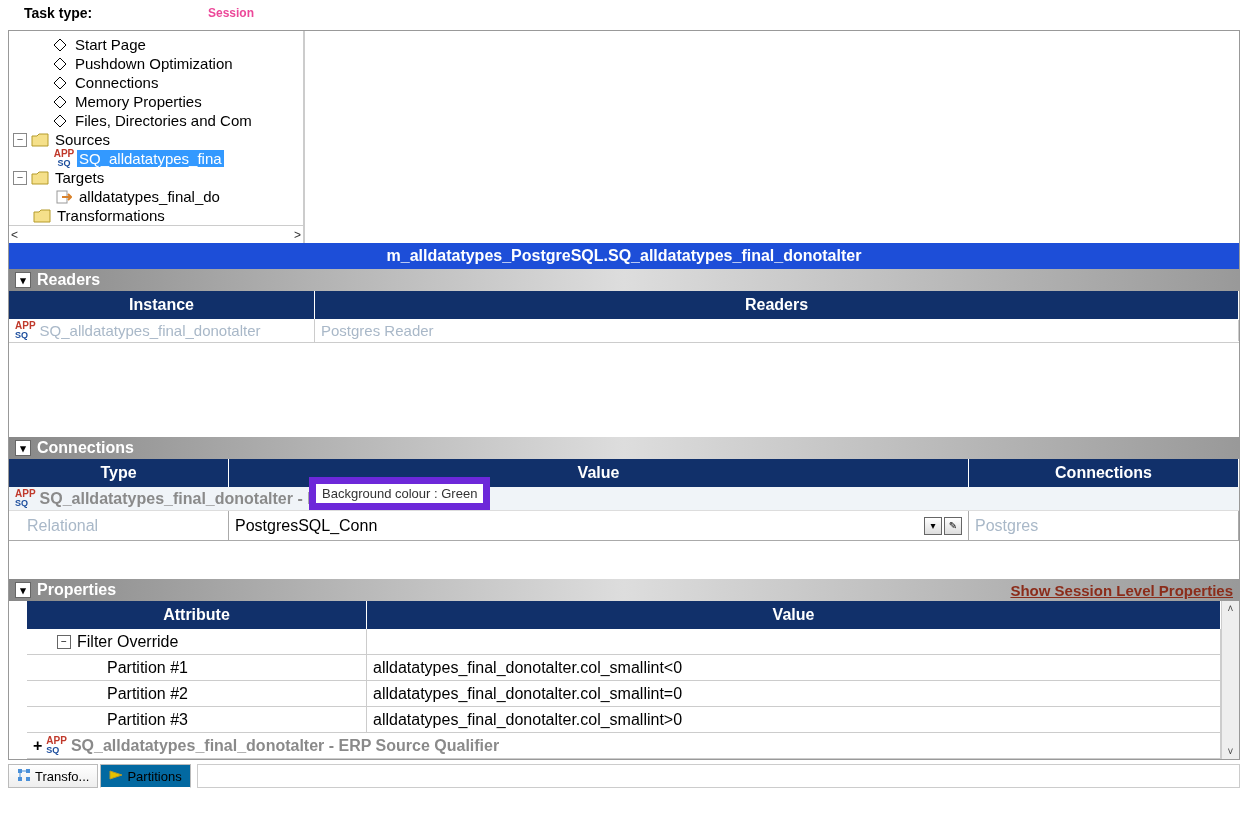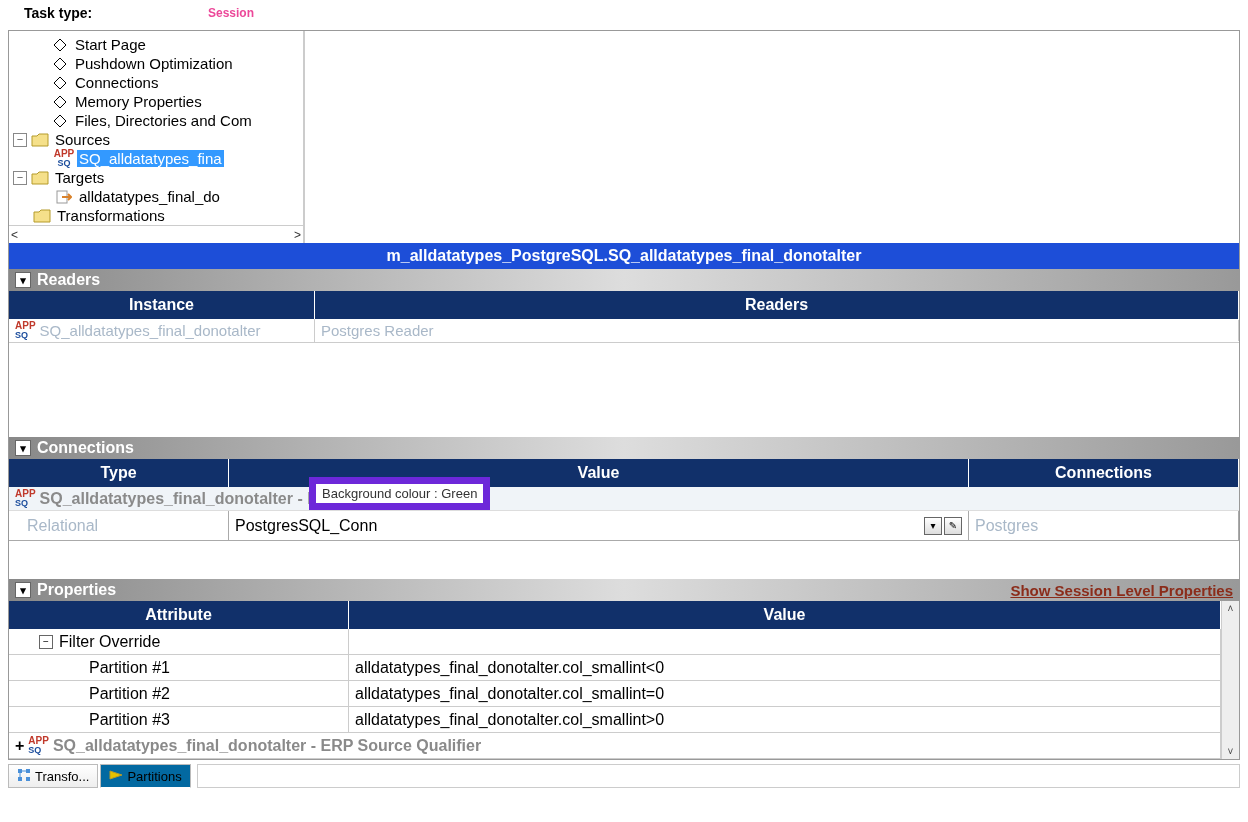--- a/index.html
+++ b/index.html
@@ -224,21 +224,21 @@
       <div class="tooltip" style="left:300px;top:40px">Background colour : Green</div>
     </div>
 
     <div style="height:60px"></div>
 
     <div class="section-header">
       <span class="collapse">▾</span>
       <span>Properties</span>
       <a class="right-link">Show Session Level Properties</a>
     </div>
-    <div style="display:flex;">
+    <div style="display:flex;margin-left:18px;">
       <div style="flex:1">
         <div class="table-header">
           <div style="flex:0 0 340px">Attribute</div>
           <div style="flex:1">Value</div>
         </div>
         <div class="props-body">
           <div class="prow">
             <div class="attr-cell" style="flex:0 0 340px;padding-left:30px">
               <span class="box">−</span>
               <span>Filter Override</span>

